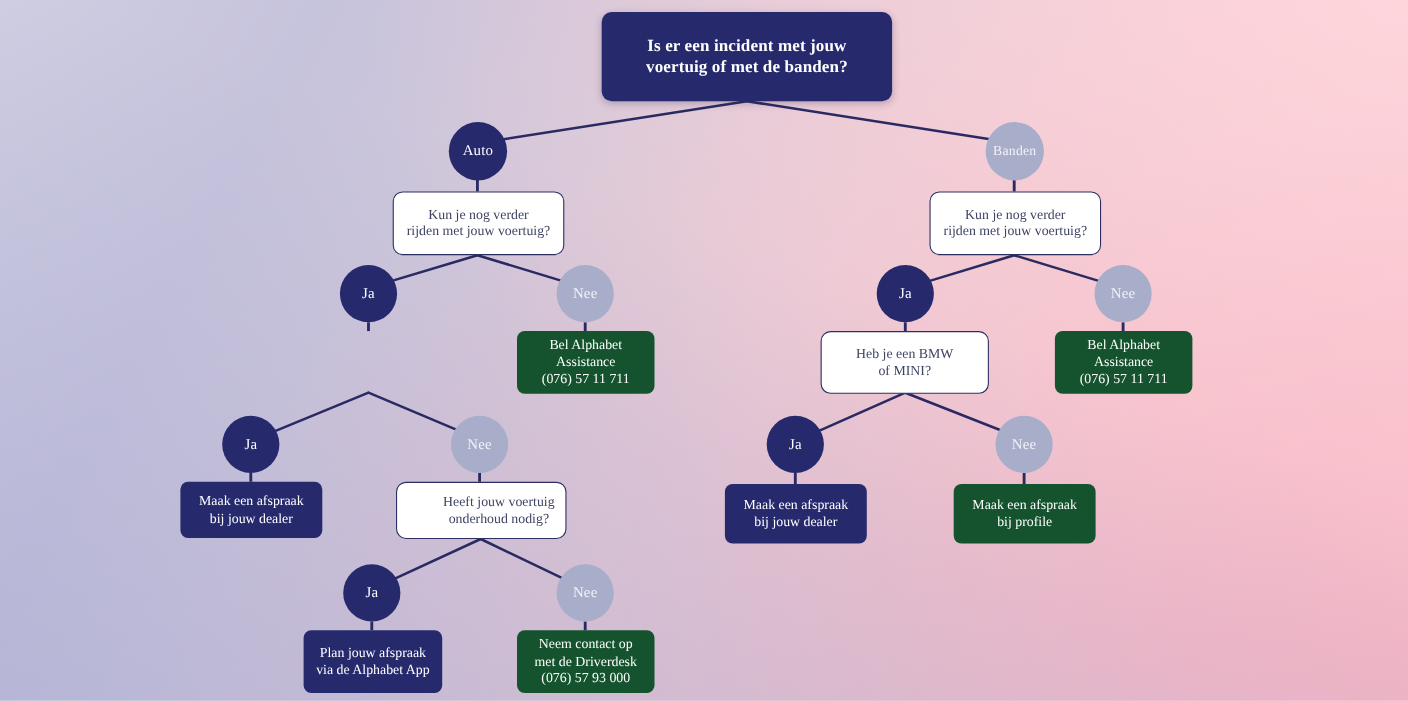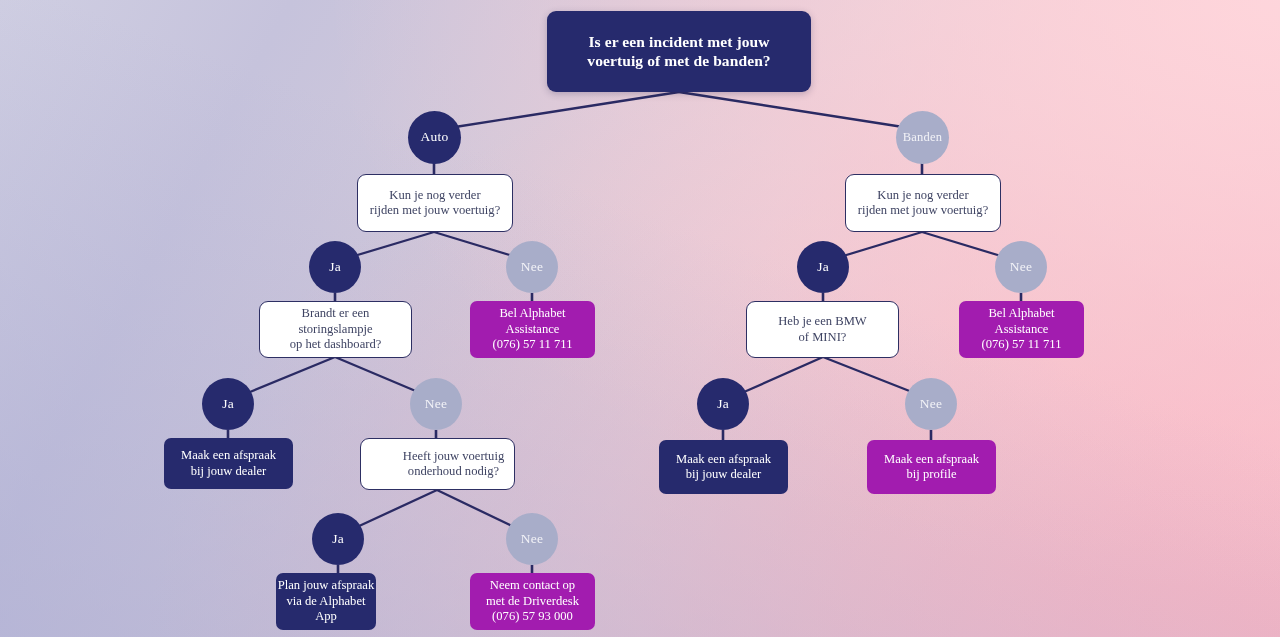--- a/index.html
+++ b/index.html
@@ -110,21 +110,21 @@
     background: #262a6d;
     border-radius: 7px;
   }
   .out-dark .node-text {
     color: #ffffff;
     font-size: 12.6px;
   }
 
   
   .out-light {
-    background: #a21caf;
+    background: #14532d;
     border-radius: 7px;
     justify-content: center;
   }
   .out-light .node-text {
     color: #ffffff;
     font-size: 12.6px;
   }
 </style>
 </head>
 <body>
@@ -198,25 +198,20 @@
   <div class="node circle light" style="left:506px; top:241px; width:52px; height:52px;">
     <span class="node-text">Nee</span>
   </div>
 
   <div class="node out-light" style="left:470px; top:301px; width:125px; height:57px;">
     <span class="node-text">Bel Alphabet
 Assistance
 (076) 57 11 711</span>
   </div>
 
-  <div class="node q-box" style="left:259px; top:301px; width:153px; height:57px;">
-    <span class="node-text">Brandt er een
-storingslampje
-op het dashboard?</span>
-  </div>
 
   <div class="node circle dark" style="left:202px; top:378px; width:52px; height:52px;">
     <span class="node-text">Ja</span>
   </div>
 
   <div class="node circle light" style="left:410px; top:378px; width:52px; height:52px;">
     <span class="node-text">Nee</span>
   </div>
 
   <div class="node out-dark" style="left:164px; top:438px; width:129px; height:51px;">
@@ -230,21 +225,21 @@
   </div>
 
   <div class="node circle dark" style="left:312px; top:513px; width:52px; height:52px;">
     <span class="node-text">Ja</span>
   </div>
 
   <div class="node circle light" style="left:506px; top:513px; width:52px; height:52px;">
     <span class="node-text">Nee</span>
   </div>
 
-  <div class="node out-dark" style="left:276px; top:573px; width:100px; height:57px;">
+  <div class="node out-dark" style="left:276px; top:573px; width:126px; height:57px;">
     <span class="node-text">Plan jouw afspraak
 via de Alphabet App</span>
   </div>
 
   <div class="node out-light" style="left:470px; top:573px; width:125px; height:57px;">
     <span class="node-text">Neem contact op
 met de Driverdesk
 (076) 57 93 000</span>
   </div>
 

